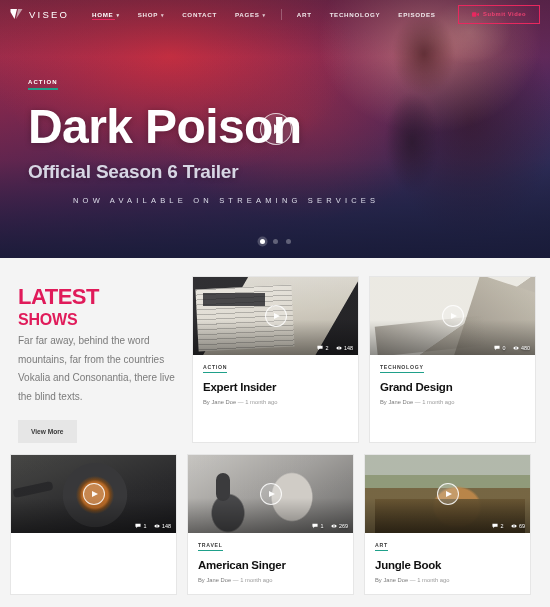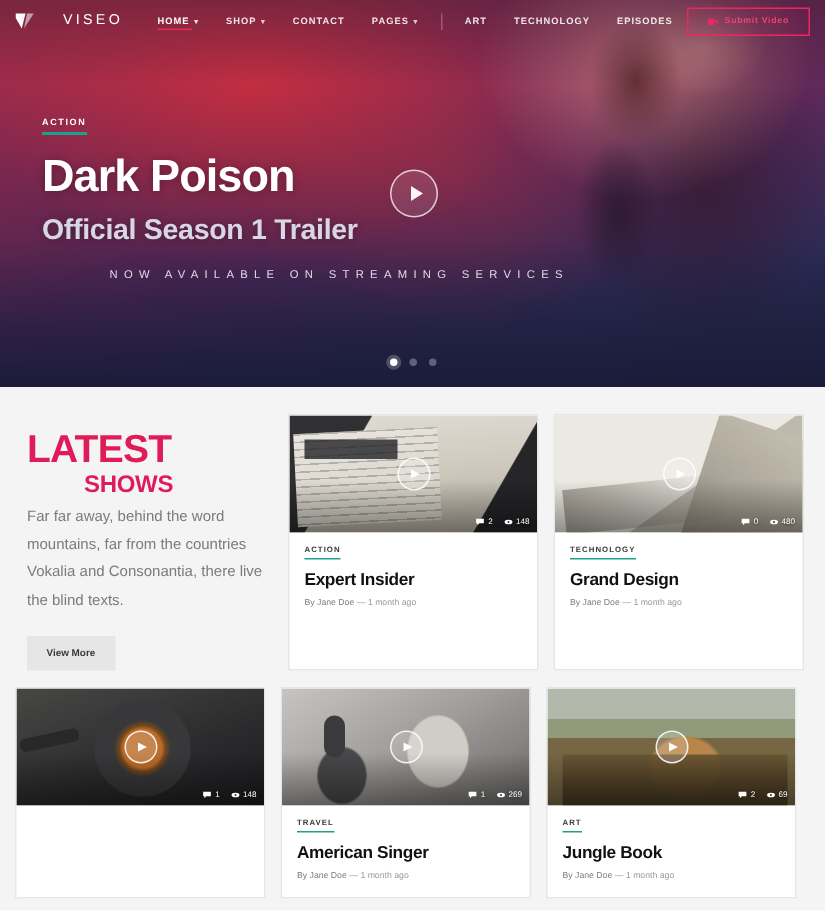--- a/index.html
+++ b/index.html
@@ -43,21 +43,21 @@
     background: linear-gradient(180deg, rgba(20,22,48,0.38) 0%, rgba(20,22,48,0.05) 22%, rgba(20,22,48,0.22) 62%, rgba(24,26,55,0.92) 100%);
   }
 
   
   .navbar {
     position: relative; z-index: 6;
     height: 28px;
     display: flex; align-items: center;
     padding: 0 10px;
   }
-  .brand { display: flex; align-items: flex-start; gap: 19px; margin-right: 14px; }
+  .brand { display: flex; align-items: center; gap: 6px; margin-right: 14px; }
   .brand-mark {
     width: 13px; height: 12px;
     display: flex; align-items: center; justify-content: center;
   }
   .brand-mark svg { width: 13px; height: 12px; }
   .brand-name {
     color: #ffffff; font-size: 9.5px; letter-spacing: 2.2px; font-weight: 400;
   }
   .nav-list { display: flex; align-items: center; gap: 0; }
   .nav-item {
@@ -101,21 +101,21 @@
   .badge-action {
     display: inline-block;
     color: #ffffff;
     font-size: 6px; font-weight: 700; letter-spacing: 1.1px;
     padding-bottom: 3px;
     border-bottom: 2px solid #1fa08a;
   }
   .hero-title {
     margin-top: 13px;
     color: #ffffff;
-    font-size: 30px; font-weight: 700; letter-spacing: -0.6px;
+    font-size: 48px; font-weight: 700; letter-spacing: -0.6px;
     line-height: 1.02;
     text-shadow: 0 1px 6px rgba(0,0,0,0.28);
   }
   .hero-sub {
     margin-top: 9px;
     color: rgba(226,228,240,0.93);
     font-size: 19px; font-weight: 700; letter-spacing: -0.2px;
     text-shadow: 0 1px 5px rgba(0,0,0,0.25);
   }
   .hero-tag {
@@ -155,26 +155,25 @@
     box-shadow: 0 0 0 2.5px rgba(255,255,255,0.22);
   }
 
   
   .main { background: #f4f4f4; padding: 18px 10px 0 10px; min-height: 349px; }
   .row { display: flex; gap: 10px; }
   .row + .row { margin-top: 11px; }
 
   .intro { width: 172px; padding: 10px 6px 0 8px; }
   .intro-h1 {
-    color: #e01b5a; font-size: 26px; font-weight: 700; letter-spacing: -0.5px; line-height: 1;
+    color: #e01b5a; font-size: 22px; font-weight: 700; letter-spacing: -0.5px; line-height: 1;
   }
   .intro-h2 {
     color: #e01b5a; font-size: 16px; font-weight: 700; letter-spacing: -0.2px; line-height: 1;
     margin-top: 4px;
-    margin-left: 38px;
   }
   .intro-p {
     margin-top: 4px;
     color: #7b7b7b; font-size: 10px; line-height: 1.85;
   }
   .view-more {
     margin-top: 14px;
     display: inline-block;
     background: #e6e6e6;
     color: #3a3a3a;
@@ -375,21 +374,21 @@
             <path d="M11 5 L16 2 L16 10 L11 7 Z" fill="#e8285f"></path>
           </svg>
       </span>
       <span>Submit Video</span>
     </div>
   </div>
 
   <div class="hero-body">
     <div class="badge-action">ACTION</div>
     <div class="hero-title">Dark Poison</div>
-    <div class="hero-sub">Official Season 1 Trailer</div>
+    <div class="hero-sub">Official Season 6 Trailer</div>
     <div class="hero-tag">NOW AVAILABLE ON STREAMING SERVICES</div>
   </div>
 
   <div class="hero-play">
     <span class="tri"></span>
   </div>
 
   <div class="hero-dots">
     <span class="dot active"></span>
     <span class="dot"></span>

